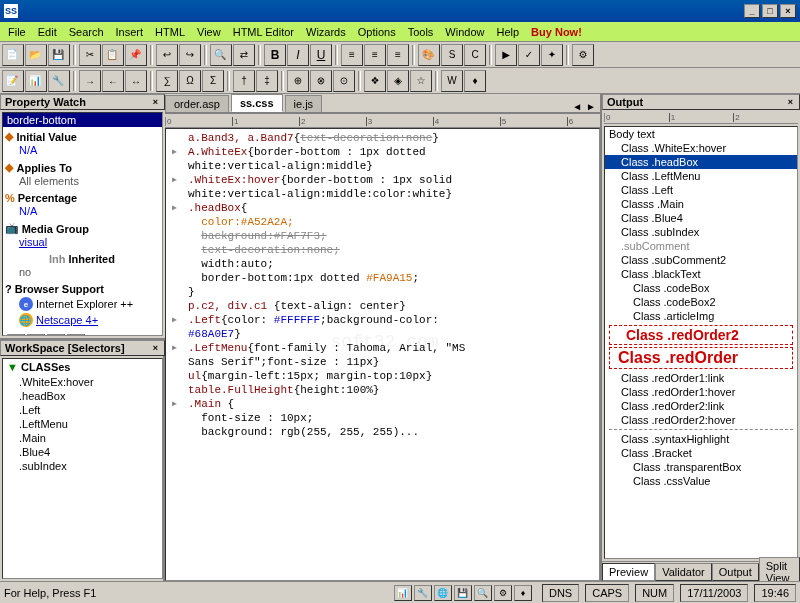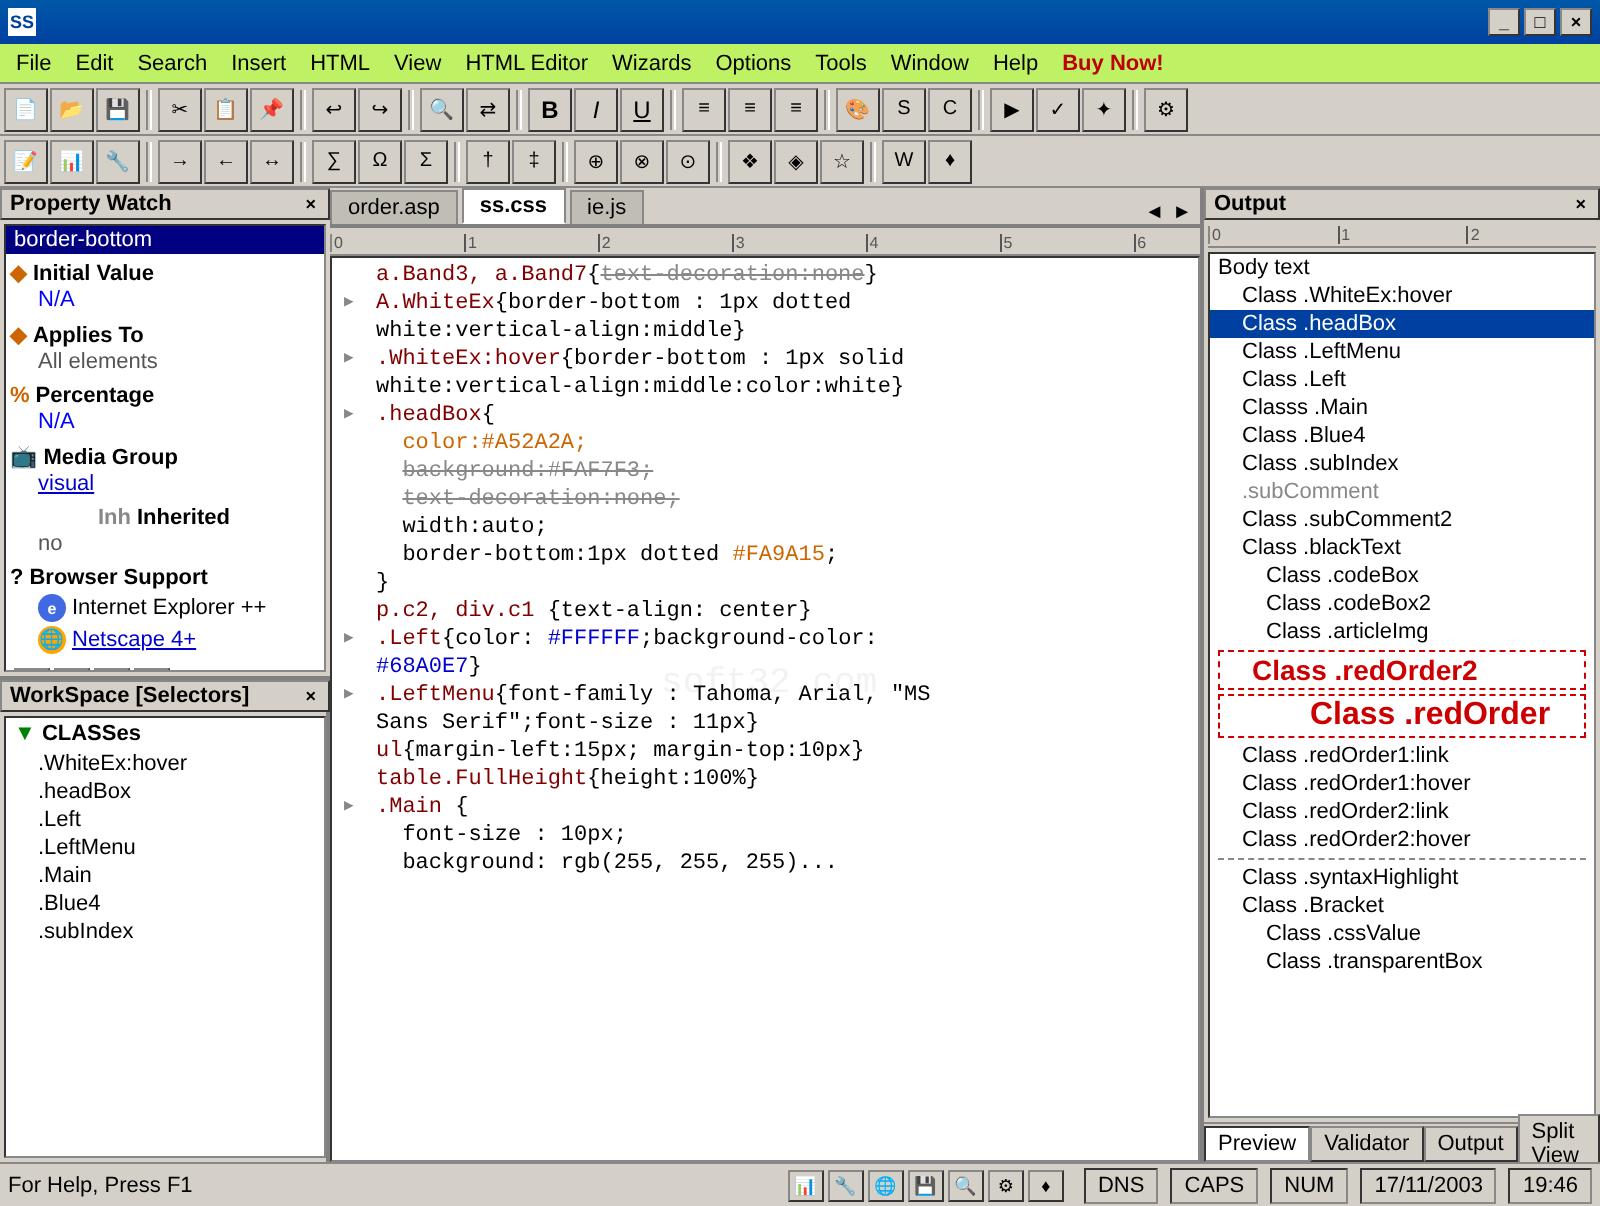--- a/index.html
+++ b/index.html
@@ -623,31 +623,31 @@
       <div class="oc-item oc-indent1">Class .blackText</div>
       <div class="oc-item oc-indent2">Class .codeBox</div>
       <div class="oc-item oc-indent2">Class .codeBox2</div>
       <div class="oc-item oc-indent2">Class .articleImg</div>
 
       <div style="border:1px dashed #cc0000; margin:2px 4px;">
         <div class="oc-item oc-indent1 oc-redOrder" style="font-size:14px;">Class .redOrder2</div>
       </div>
 
       <div style="border:1px dashed #cc0000; margin:2px 4px;">
-        <div class="oc-item oc-redOrder" style="font-size:16px; padding-left:8px;margin-left:37px;">Class .redOrder</div>
+        <div class="oc-item oc-redOrder" style="font-size:16px; padding-left:8px;">Class .redOrder</div>
       </div>
       <div class="oc-item oc-indent1">Class .redOrder1:link</div>
       <div class="oc-item oc-indent1">Class .redOrder1:hover</div>
       <div class="oc-item oc-indent1">Class .redOrder2:link</div>
       <div class="oc-item oc-indent1">Class .redOrder2:hover</div>
       <div style="border-top:1px dashed #888; margin:2px 4px;"></div>
       <div class="oc-item oc-indent1">Class .syntaxHighlight</div>
       <div class="oc-item oc-indent1">Class .Bracket</div>
+      <div class="oc-item oc-indent2">Class .transparentBox</div>
       <div class="oc-item oc-indent2">Class .cssValue</div>
-      <div class="oc-item oc-indent2">Class .transparentBox</div>
     </div>
 
     <div id="output-bottom-tabs">
       <div class="ob-tab active">Preview</div>
       <div class="ob-tab">Validator</div>
       <div class="ob-tab">Output</div>
       <div class="ob-tab">Split View</div>
     </div>
   </div>
 

